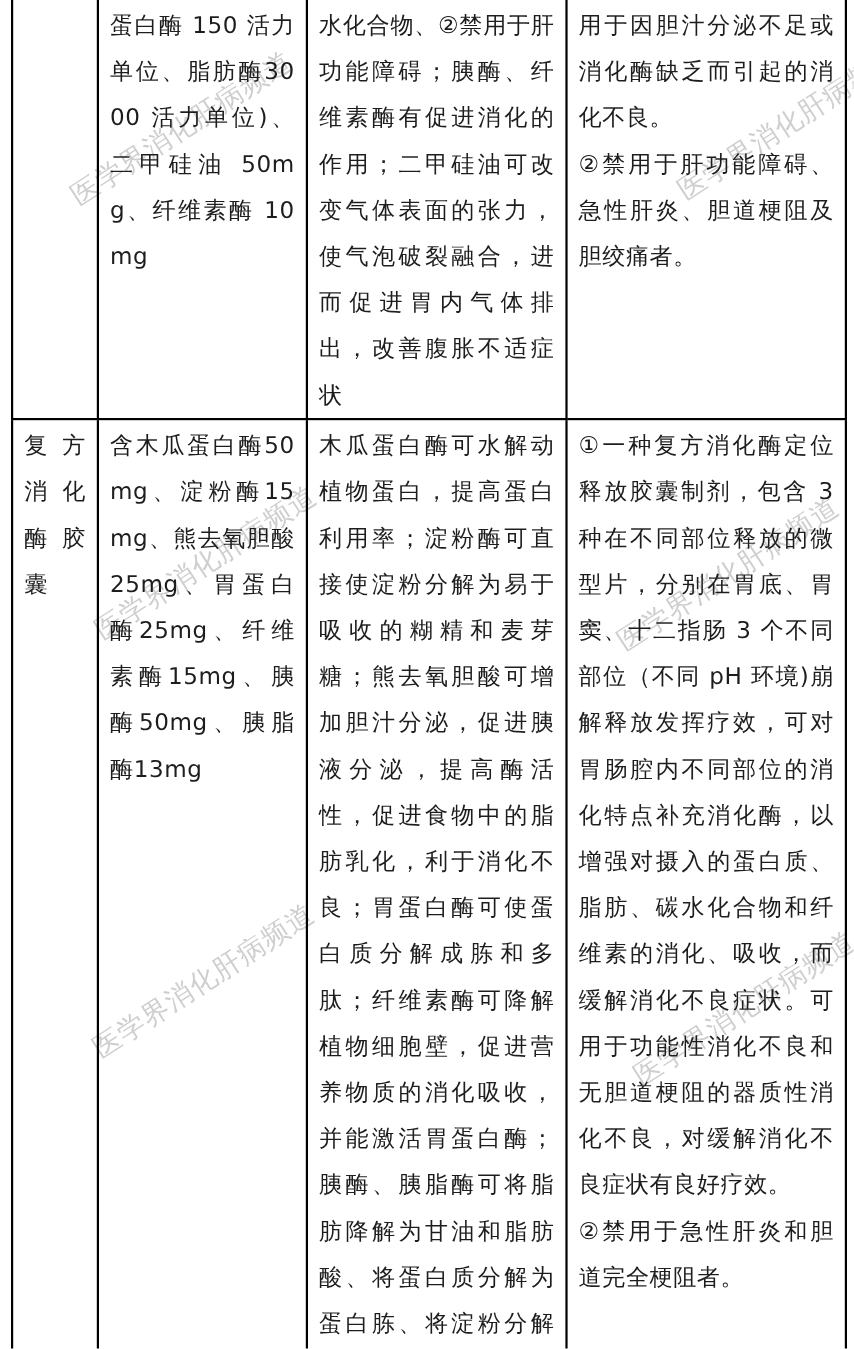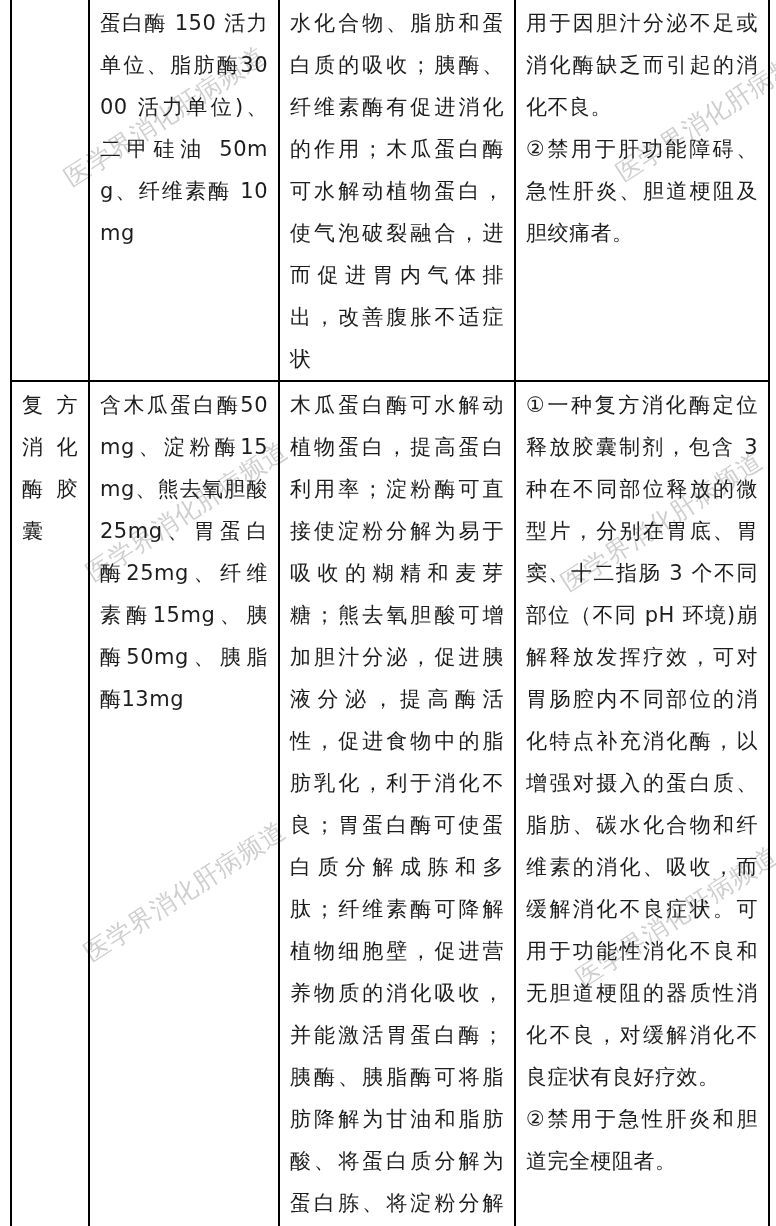--- a/index.html
+++ b/index.html
@@ -67,21 +67,21 @@
   <colgroup>
     <col style="width:78px">
     <col style="width:190px">
     <col style="width:236px">
     <col style="width:254px">
   </colgroup>
   <tbody>
       <tr class="row-continued" style="height:334px;">
     <td class="col-drug"></td>
     <td>蛋白酶 150 活力单位、脂肪酶3000 活力单位)、二甲硅油 50mg、纤维素酶 10mg</td>
-    <td>水化合物、脂肪和蛋白质的吸收；胰酶、纤维素酶有促进消化的作用；木瓜蛋白酶可水解动植物蛋白，使气泡破裂融合，进而促进胃内气体排出，改善腹胀不适症状</td>
+    <td>水化合物、②禁用于肝功能障碍；胰酶、纤维素酶有促进消化的作用；二甲硅油可改变气体表面的张力，使气泡破裂融合，进而促进胃内气体排出，改善腹胀不适症状</td>
     <td>用于因胆汁分泌不足或消化酶缺乏而引起的消化不良。
 ②禁用于肝功能障碍、急性肝炎、胆道梗阻及胆绞痛者。</td>
   </tr>
   <tr style="height:884px;">
     <td class="col-drug">复方消化酶胶囊</td>
     <td>含木瓜蛋白酶50mg、淀粉酶15mg、熊去氧胆酸25mg、胃蛋白酶25mg、纤维素酶15mg、胰酶50mg、胰脂酶13mg</td>
     <td>木瓜蛋白酶可水解动植物蛋白，提高蛋白利用率；淀粉酶可直接使淀粉分解为易于吸收的糊精和麦芽糖；熊去氧胆酸可增加胆汁分泌，促进胰液分泌，提高酶活性，促进食物中的脂肪乳化，利于消化不良；胃蛋白酶可使蛋白质分解成胨和多肽；纤维素酶可降解植物细胞壁，促进营养物质的消化吸收，并能激活胃蛋白酶；胰酶、胰脂酶可将脂肪降解为甘油和脂肪酸、将蛋白质分解为蛋白胨、将淀粉分解为糊精和糖，促进食物消化、去除肠内气体、消除腹部胀满。</td>
     <td>①一种复方消化酶定位释放胶囊制剂，包含 3 种在不同部位释放的微型片，分别在胃底、胃窦、十二指肠 3 个不同部位（不同 pH 环境)崩解释放发挥疗效，可对胃肠腔内不同部位的消化特点补充消化酶，以增强对摄入的蛋白质、脂肪、碳水化合物和纤维素的消化、吸收，而缓解消化不良症状。可用于功能性消化不良和无胆道梗阻的器质性消化不良，对缓解消化不良症状有良好疗效。
 ②禁用于急性肝炎和胆道完全梗阻者。</td>
   </tr>

